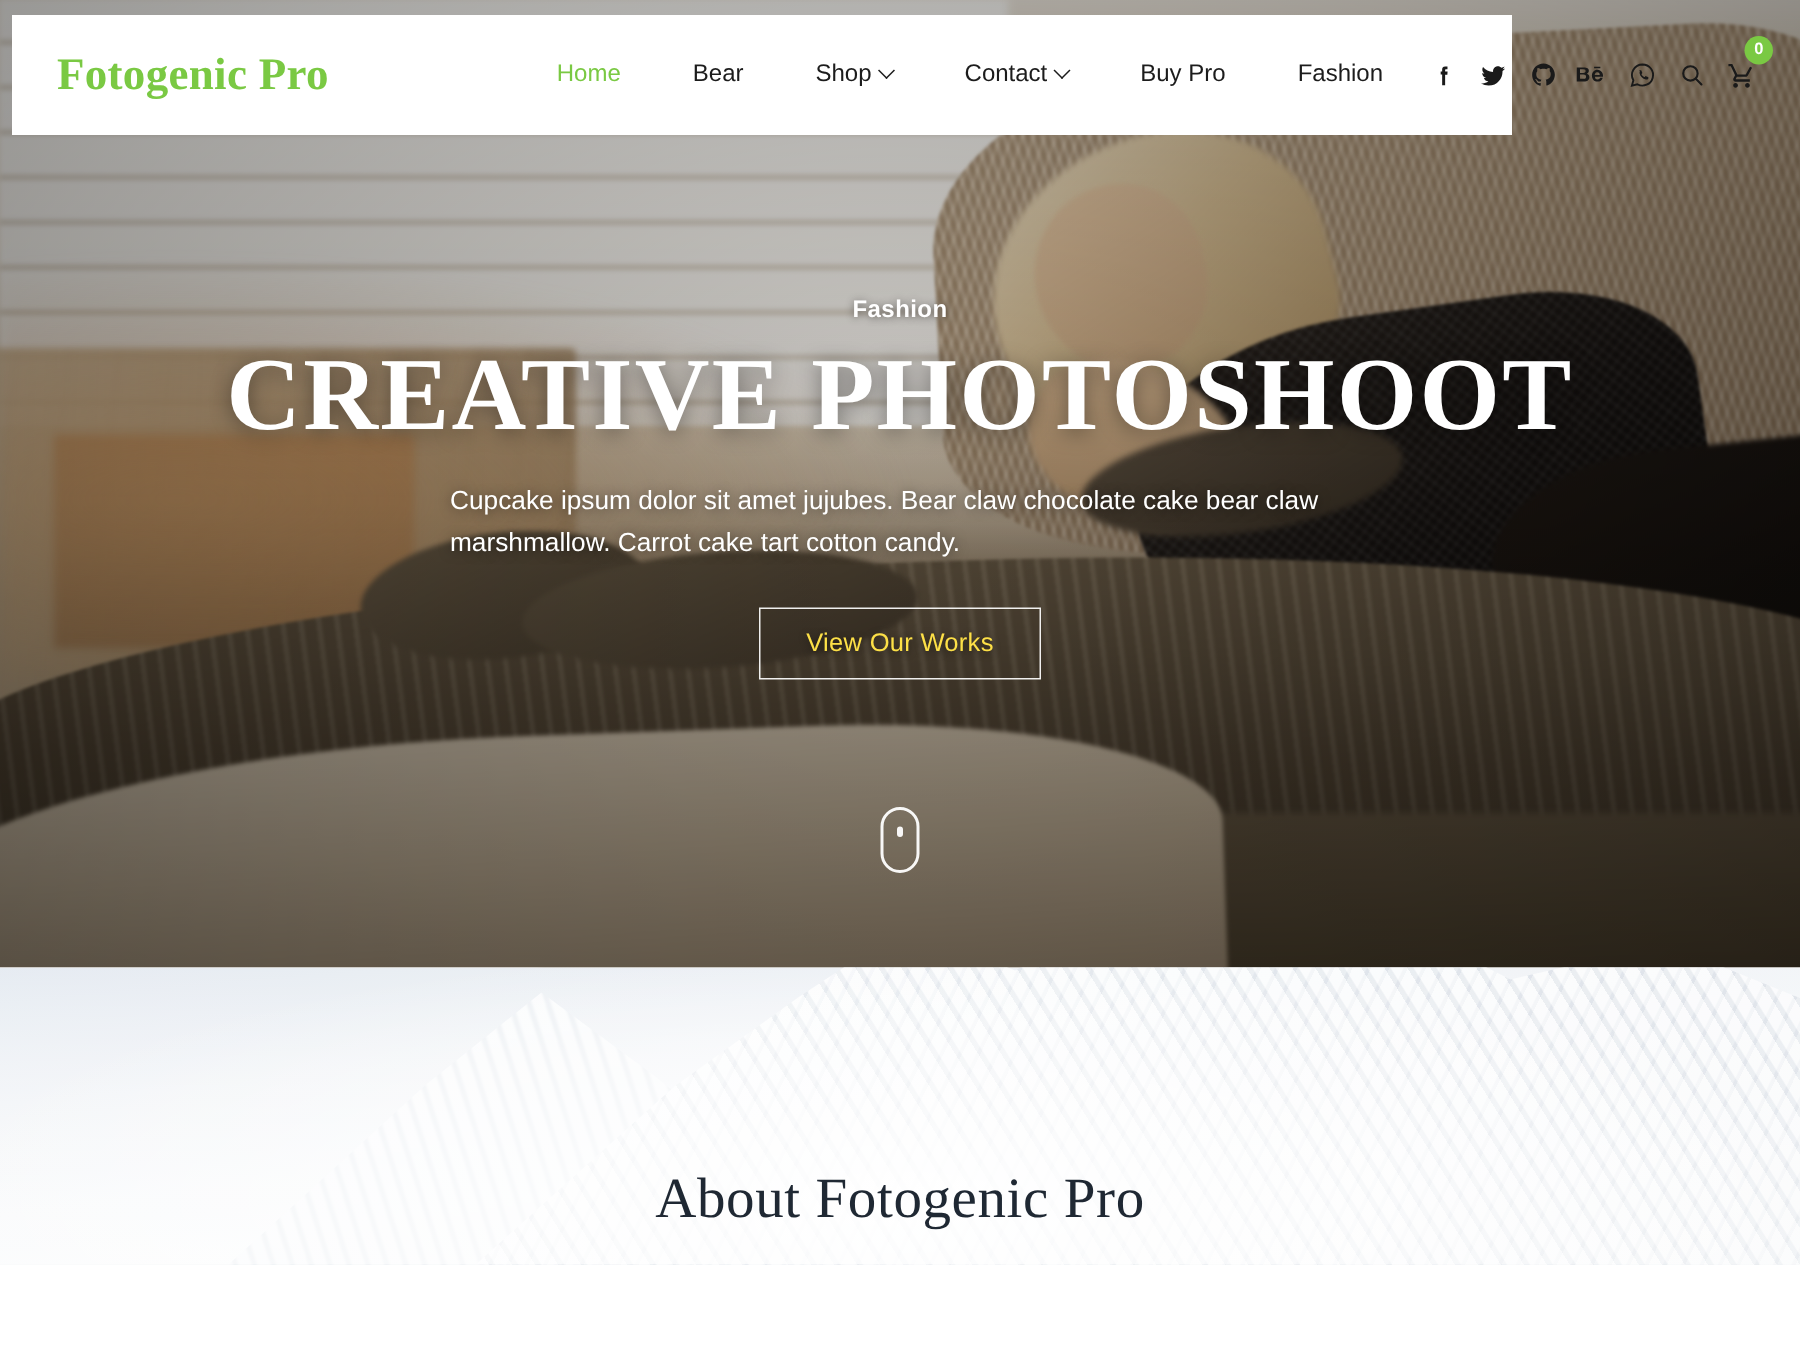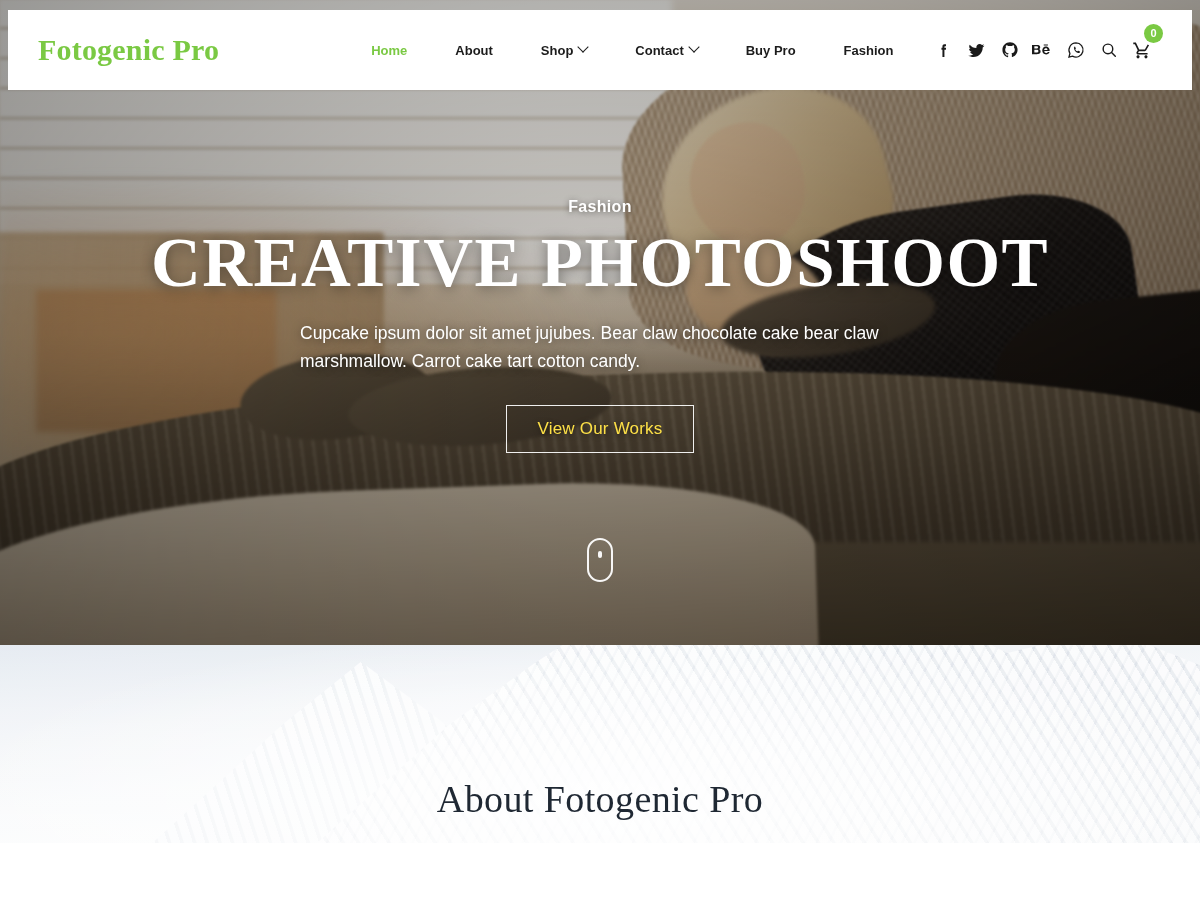--- a/index.html
+++ b/index.html
@@ -165,42 +165,42 @@
   
   .hero-overlay {
     position:absolute; inset:0;
     background:
       radial-gradient(ellipse at 50% 42%, rgba(0,0,0,.10) 0%, rgba(0,0,0,.30) 70%, rgba(0,0,0,.40) 100%),
       linear-gradient(180deg, rgba(0,0,0,.05) 0%, rgba(0,0,0,.13) 45%, rgba(0,0,0,.26) 100%);
   }
 
   
   .site-header {
-    position:absolute; left:8px; top:10px; width:1184px; height:80px;
+    position:absolute; left:8px; top:10px; width:1000px; height:80px;
     background:#ffffff;
     display:flex; align-items:center;
     z-index:40;
   }
   .logo {
     margin-left:30px;
     font-family:"Liberation Serif", serif;
     font-size:30px; font-weight:700;
     color:#7ac943;
     letter-spacing:.2px;
     white-space:nowrap;
   }
   .main-nav {
     display:flex; align-items:center;
     margin-left:128px;
     gap:0;
   }
   .nav-item {
     display:flex; align-items:center; gap:6px;
     padding:0 24px;
-    font-size:13px; font-weight:700;
+    font-size:16px; font-weight:400;
     color:#1c1c1c;
     white-space:nowrap;
     cursor:pointer;
   }
   .nav-item.active { color:#7ac943; }
   .caret {
     display:inline-block; width:8px; height:8px;
     border-right:1.6px solid #1c1c1c;
     border-bottom:1.6px solid #1c1c1c;
     transform:translateY(-3px) rotate(45deg);
@@ -384,21 +384,21 @@
   </section>
 
   <header class="site-header">
     <div class="logo">Fotogenic Pro</div>
 
     <nav class="main-nav">
       <div class="nav-item active">
         <span>Home</span>
       </div>
       <div class="nav-item">
-        <span>About</span>
+        <span>Bear</span>
       </div>
       <div class="nav-item">
         <span>Shop</span>
         <i class="caret"></i>
       </div>
       <div class="nav-item">
         <span>Contact</span>
         <i class="caret"></i>
       </div>
       <div class="nav-item">

